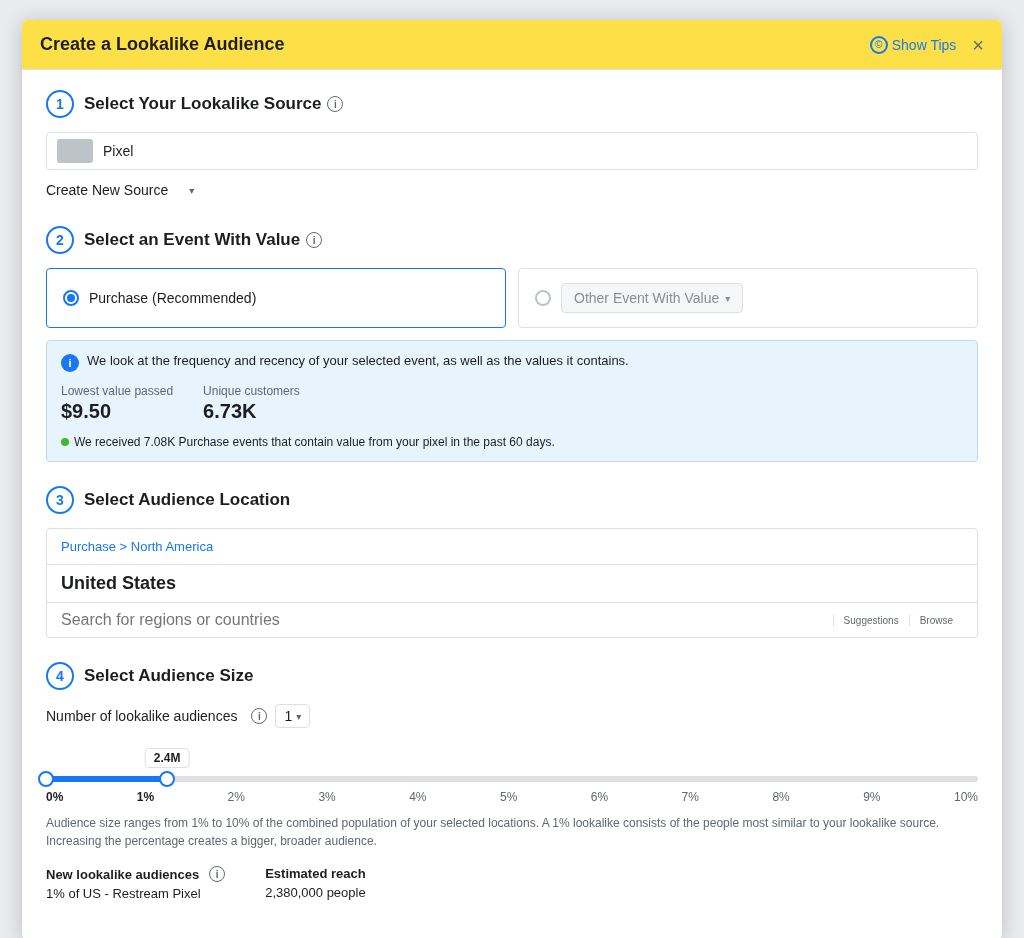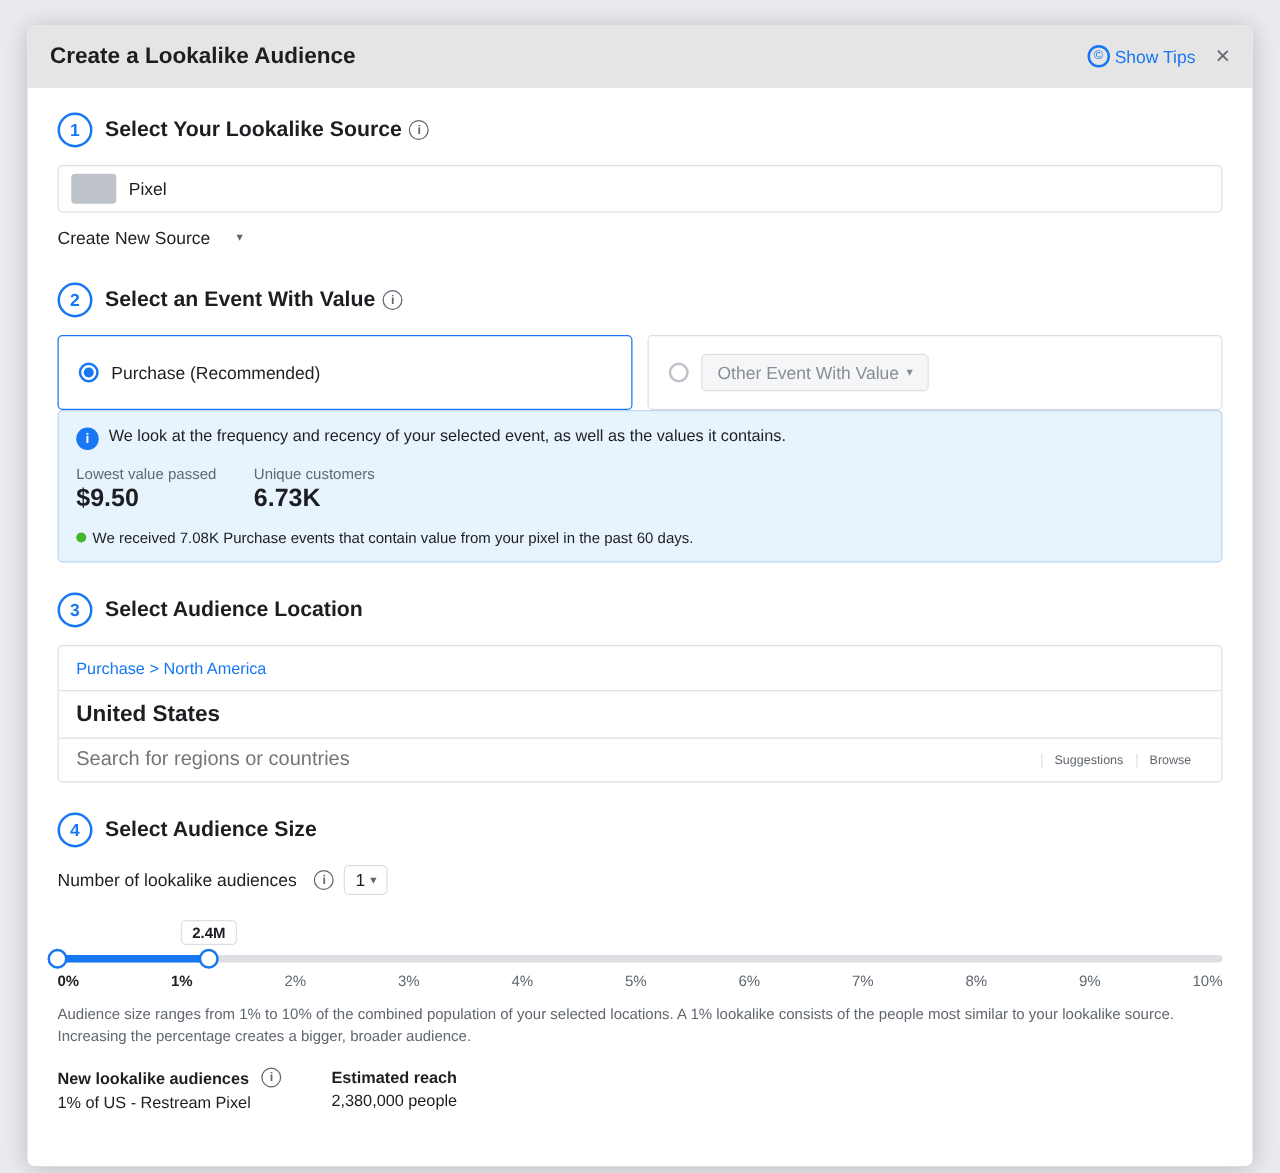--- a/index.html
+++ b/index.html
@@ -18,21 +18,21 @@
       width: 980px;
       box-shadow: 0 2px 20px rgba(0,0,0,0.2);
       overflow: hidden;
     }
     .modal-header {
       display: flex;
       justify-content: space-between;
       align-items: center;
       padding: 14px 18px;
       border-bottom: 1px solid #dddfe2;
-      background: #e5e5e5;
+      background: #fde047;
     }
     .modal-title {
       font-size: 18px;
       font-weight: 600;
       color: #1c1e21;
     }
     .close-btn {
       background: none;
       border: none;
       font-size: 20px;
@@ -144,21 +144,21 @@
     }
     .create-new-source .arrow-down {
       font-size: 10px;
       color: #606770;
     }
 
     
     .event-options {
       display: flex;
       gap: 12px;
-      margin-bottom: 0;
+      margin-bottom: 12px;
     }
     .event-card {
       flex: 1;
       border: 1px solid #dddfe2;
       border-radius: 4px;
       padding: 14px 16px;
       display: flex;
       align-items: center;
       gap: 10px;
       cursor: pointer;

